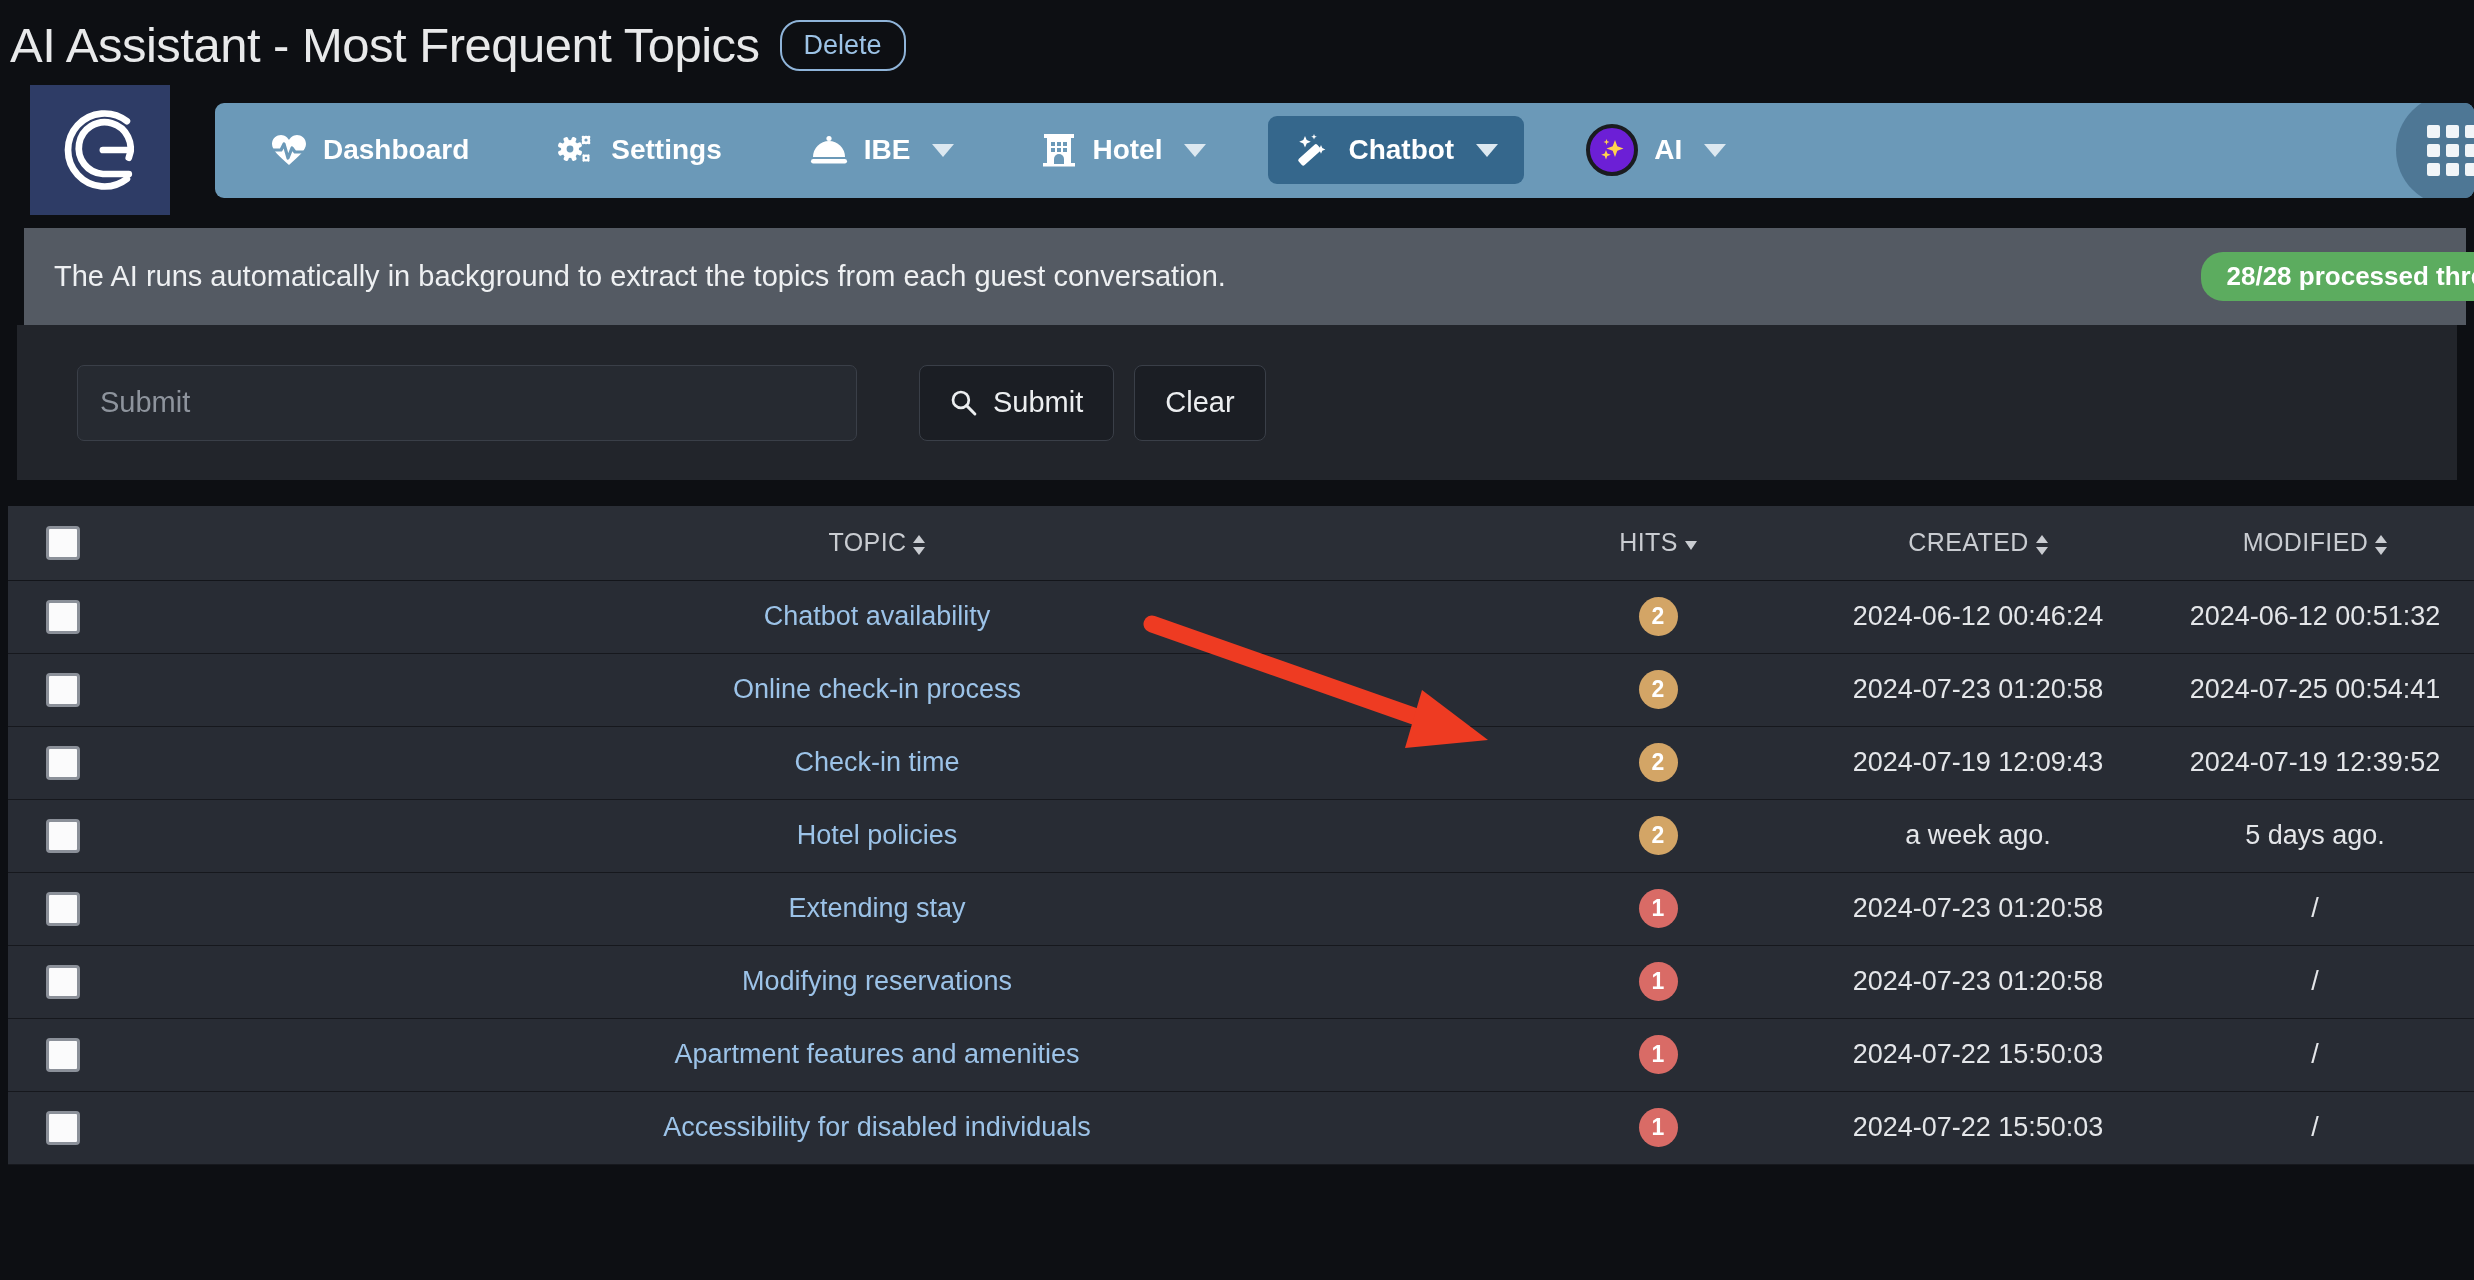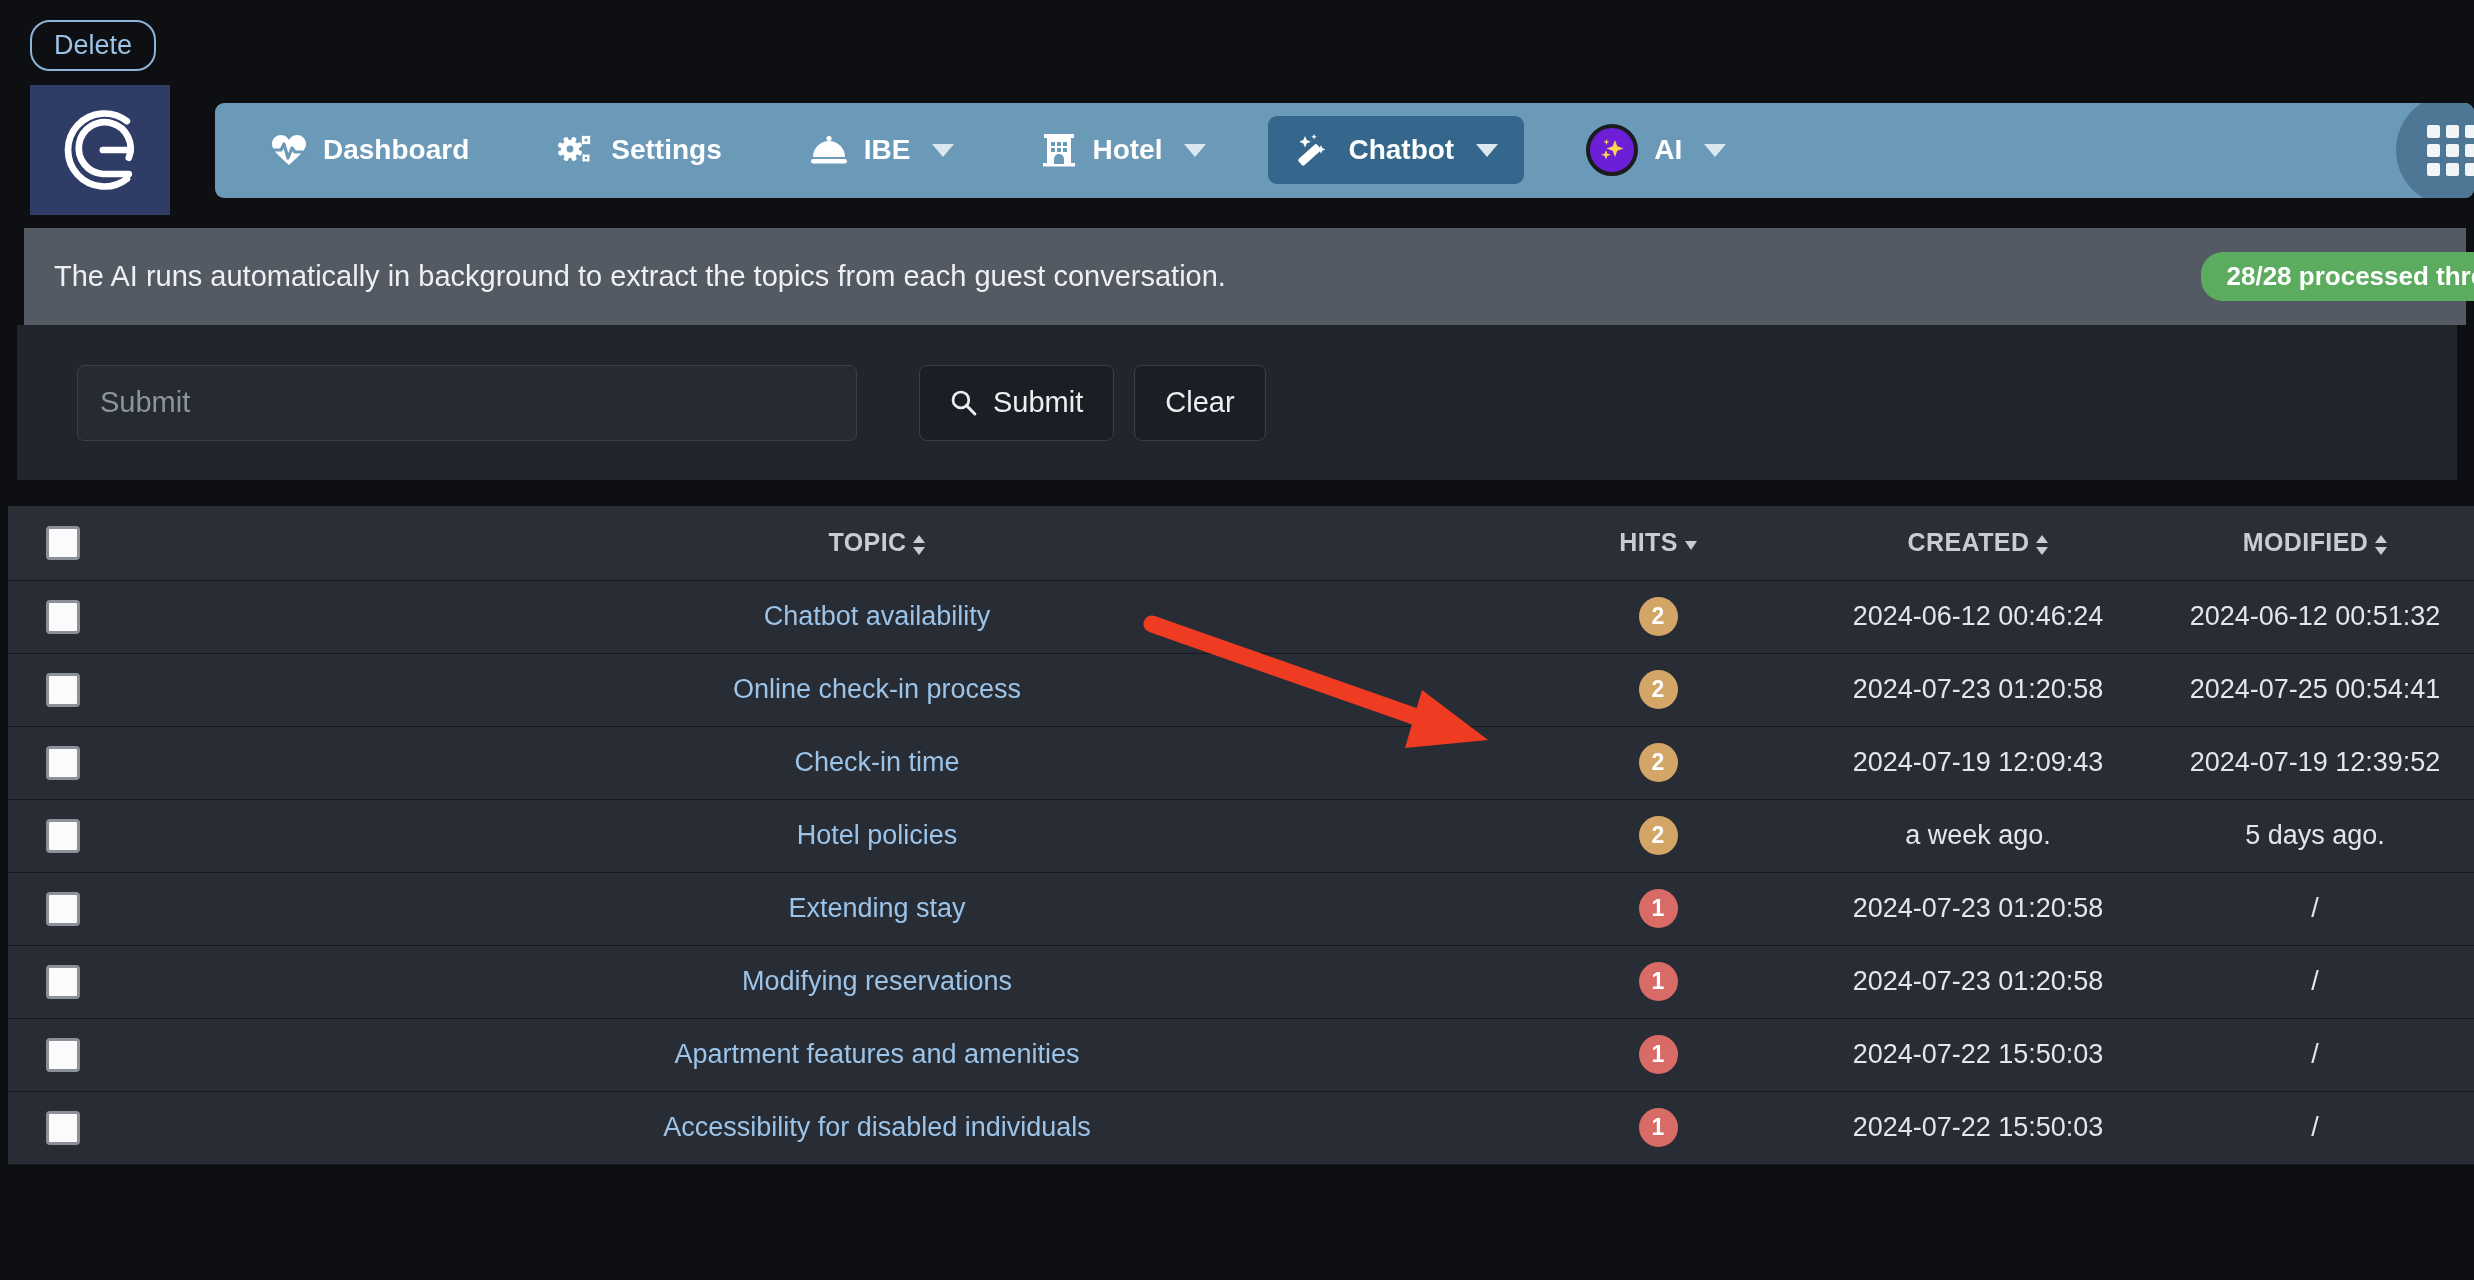--- a/index.html
+++ b/index.html
@@ -184,21 +184,21 @@
   }
 
   
   .table-wrap { margin: 26px 8px 0 8px; }
   table.topics { width: 100%; border-collapse: collapse; table-layout: fixed; }
   table.topics thead th {
     background: #2a2e36;
     height: 74px;
     color: #c9ccd1;
     font-size: 25px;
-    font-weight: bold;
+    font-weight: normal;
     letter-spacing: 0.4px;
     text-align: center;
     border-bottom: 1px solid #13151a;
   }
   th.col-check { width: 110px; }
   th.col-topic { width: 1390px; text-align: left; padding-left: 128px; }
   th.col-hits  { width: 300px; }
   th.col-created { width: 340px; }
   th.col-modified { width: 334px; }
   th.sorted { color: #4a90d9; }
@@ -259,20 +259,21 @@
     pointer-events: none;
   }
   .page { position: relative; width: 2474px; height: 1280px; }
 </style>
 </head>
 <body>
 
 <div class="page">
 
   <div class="titlebar">
+    <div class="page-title">AI Assistant - Most Frequent Topics</div>
     <button class="delete-btn">Delete</button>
   </div>
 
   <div class="navwrap">
 
     <div class="logo">
       <svg width="96" height="96" viewBox="0 0 100 100">
         <path d="M78 20 A38 38 0 1 0 78 80" fill="none" stroke="#ffffff" stroke-width="7" stroke-linecap="round"></path>
         <path d="M80 58 A27 27 0 1 0 53 75 L80 75" fill="none" stroke="#ffffff" stroke-width="7" stroke-linecap="round"></path>
         <line x1="53" y1="50" x2="82" y2="50" stroke="#ffffff" stroke-width="7" stroke-linecap="round"></line>

